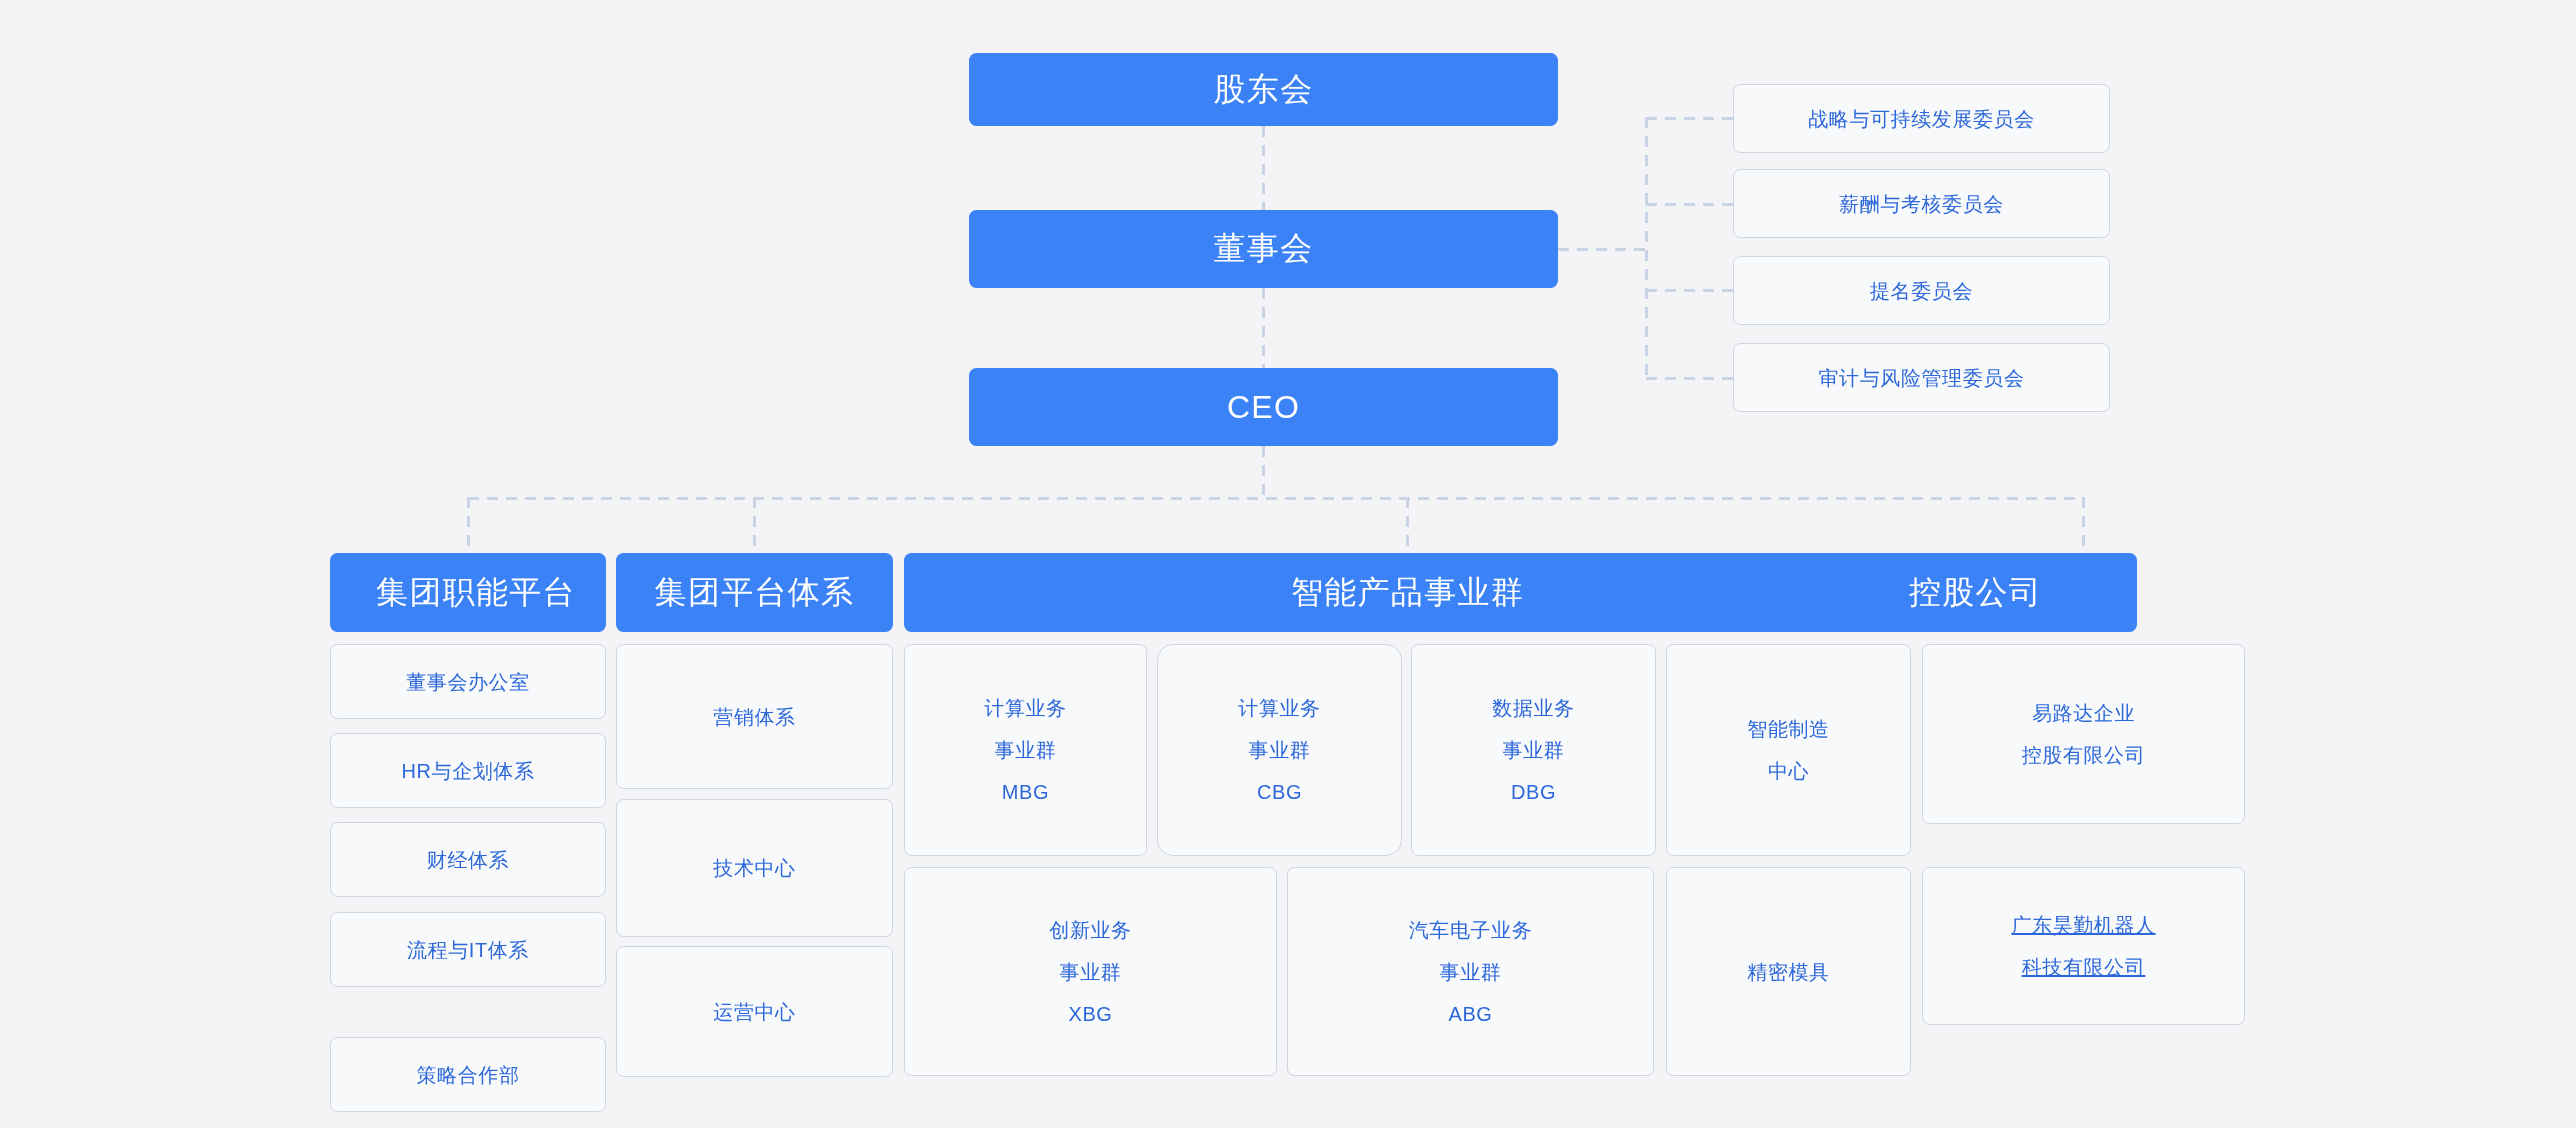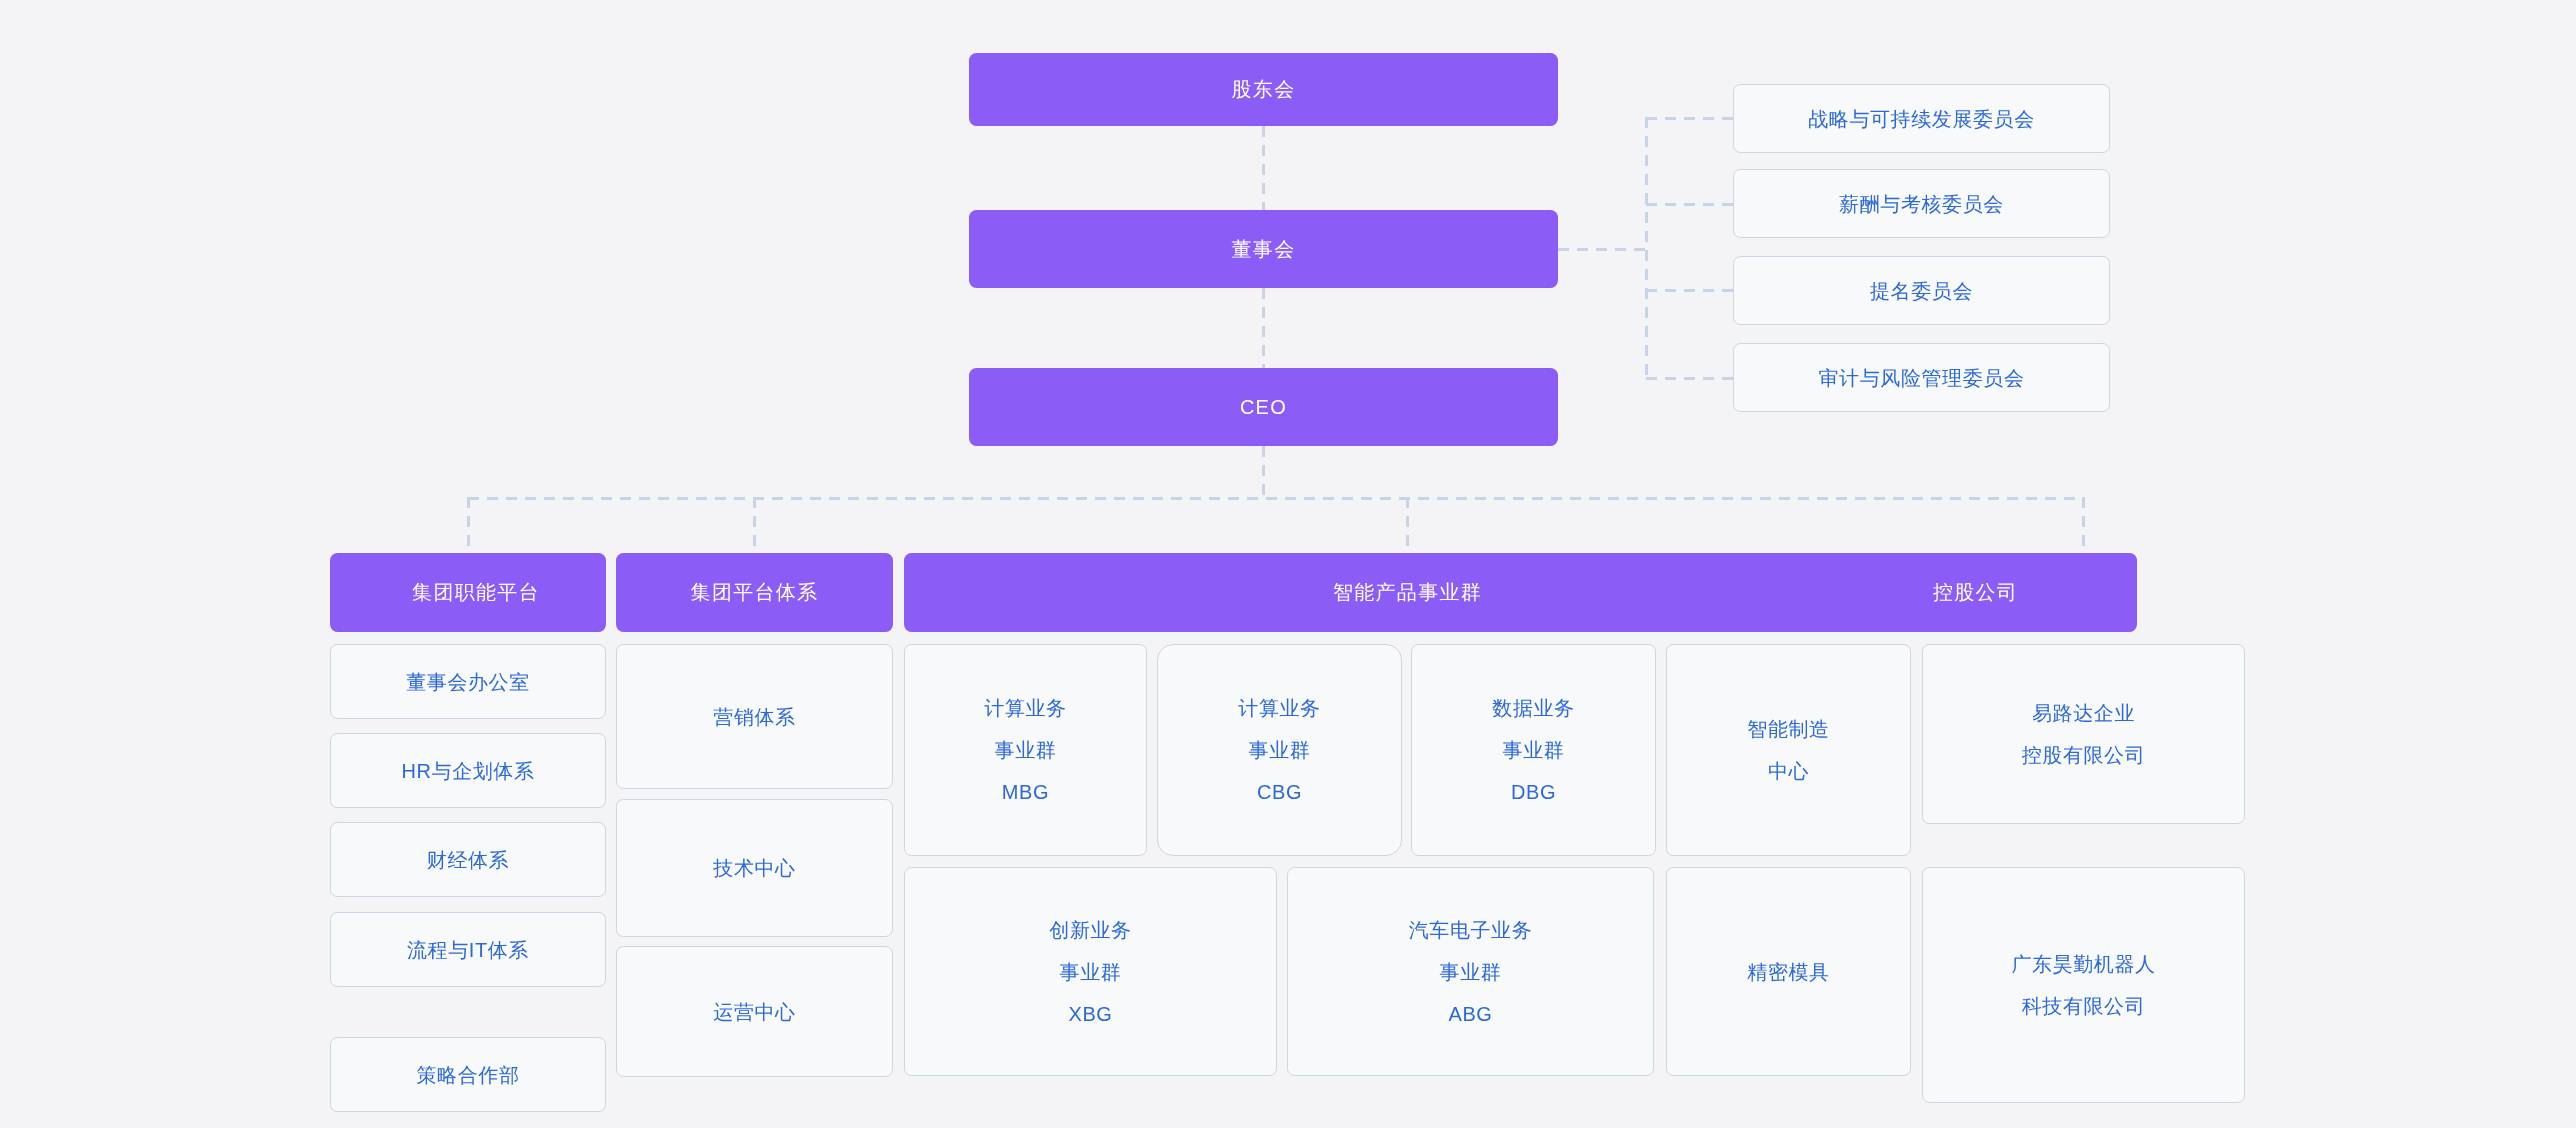--- a/index.html
+++ b/index.html
@@ -18,24 +18,24 @@
   .box {
     position: absolute;
     display: flex;
     align-items: center;
     justify-content: center;
     text-align: center;
     box-sizing: border-box;
     white-space: pre-line;
   }
   .pillar {
-    background: #8b5cf6;
+    background: #3b82f6;
     color: #FFFFFF;
     border-radius: 7.5px;
-    font-size: 20px;
+    font-size: 32px;
     font-weight: 500;
     letter-spacing: 1.3px;
   }
   .lightbox {
     background: #F8F9FB;
     border: 1.9px solid #CBD6E5;
     border-radius: 7.5px;
     color: #2C68DA;
     font-size: 20px;
     font-weight: 500;
@@ -112,17 +112,17 @@
   <div class="box lightbox" style="left:904px; top:867px; width:373px; height:209px;">创新业务
 事业群
 XBG</div>
   <div class="box lightbox" style="left:1287px; top:867px; width:367px; height:209px;">汽车电子业务
 事业群
 ABG</div>
   <div class="box lightbox" style="left:1666px; top:867px; width:245px; height:209px;">精密模具</div>
 
   <div class="box lightbox" style="left:1922px; top:644px; width:323px; height:180px;">易路达企业
 控股有限公司</div>
-  <div class="box lightbox" style="left:1922px; top:867px; width:323px; height:236px;">广东昊勤机器人
+  <div class="box lightbox" style="left:1922px; top:867px; width:323px; height:158px;text-decoration:underline;">广东昊勤机器人
 科技有限公司</div>
 
 </div>
 
 
 </body></html>

